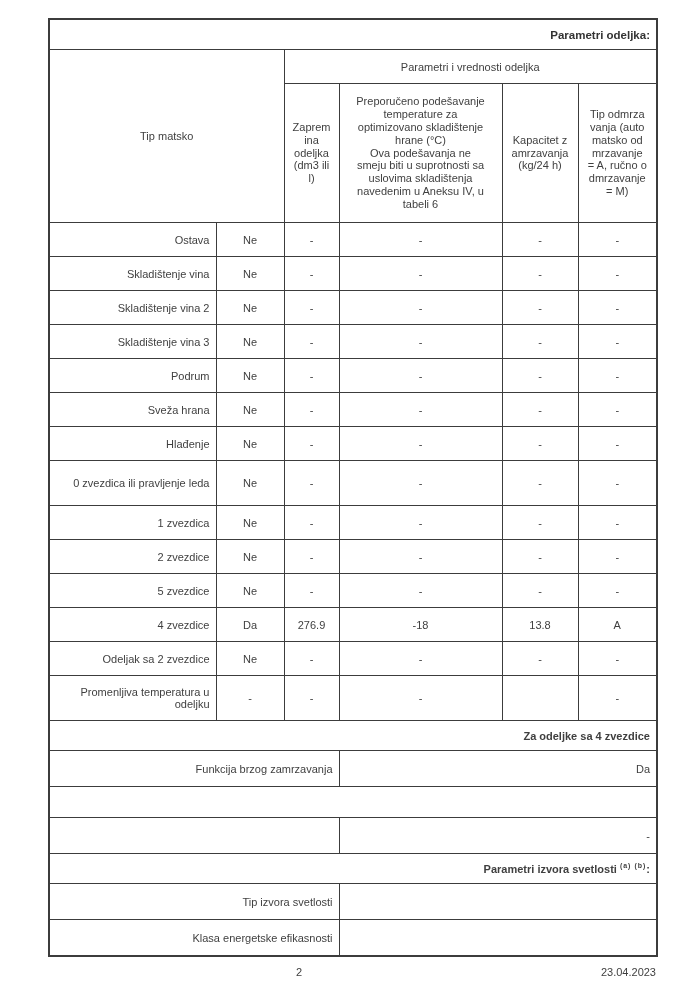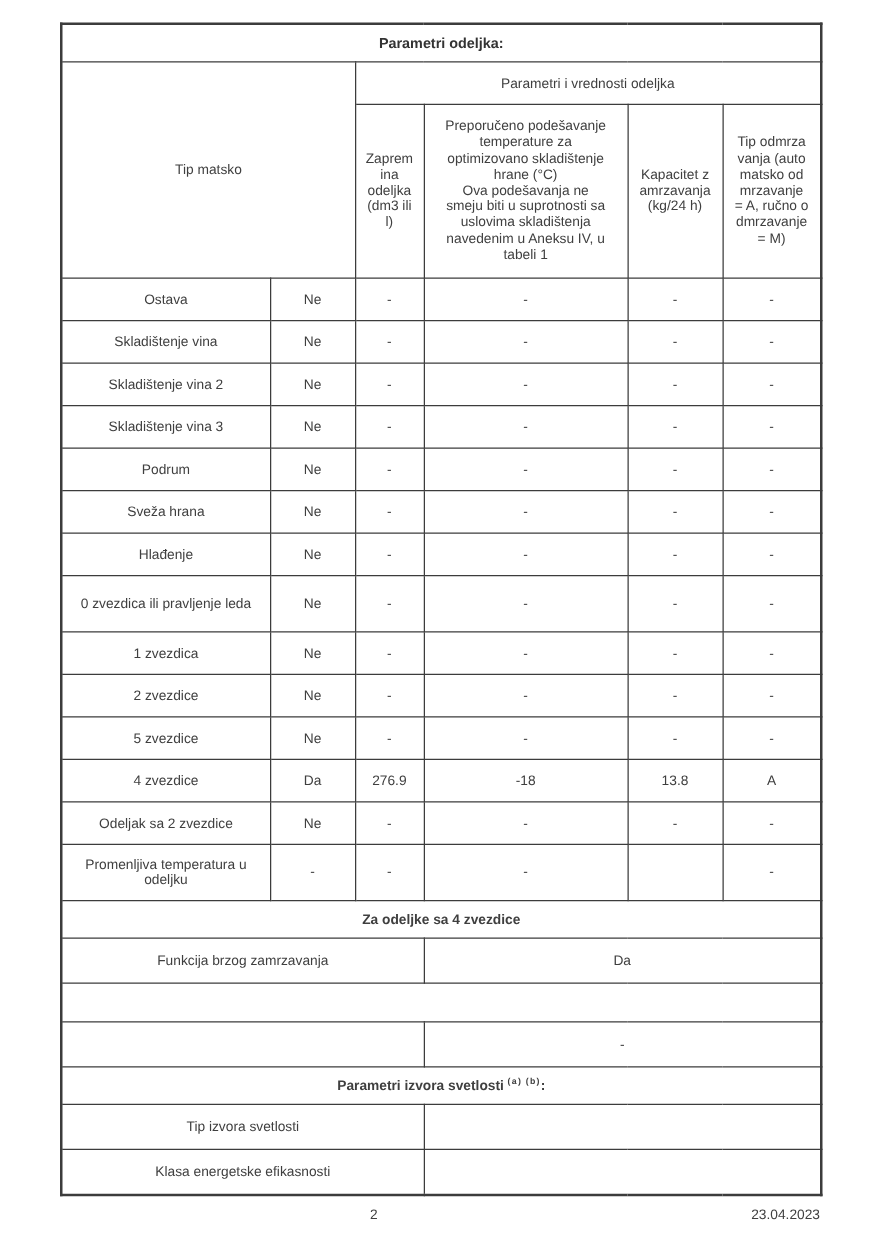--- a/index.html
+++ b/index.html
@@ -16,21 +16,21 @@
     border:2px solid #3c3c3c;
   }
   table.params td{
     border:1px solid #3c3c3c;
     font-size:11px;
     vertical-align:middle;
     padding:2px 6px;
     overflow:hidden;
     color:#3f3f3f;
   }
-  td.lbl{text-align:center;padding-left:8px;margin-top:40px;}
+  td.lbl{text-align:right;padding-left:8px;margin-top:40px;}
   td.ctr{text-align:center;}
   td.pre{white-space:pre-line;line-height:1.18;}
   td.small{font-size:10.5px;}
   td.boldrow{font-weight:bold;color:#333;}
   tr.r-title td{height:25px;font-weight:bold;font-size:11.5px;color:#333;}
   tr.r-span td{height:29px;}
   tr.r-colhead td{height:134px;}
   tr.r-body td{height:29px;}
   tr.r-tall td{height:40px;}
   tr.r-sec td{height:25px;}
@@ -76,21 +76,21 @@
 (dm3 ili
 l)</td>
       <td class="ctr pre small">Preporučeno podešavanje
 temperature za
 optimizovano skladištenje
 hrane (°C)
 Ova podešavanja ne
 smeju biti u suprotnosti sa
 uslovima skladištenja
 navedenim u Aneksu IV, u
-tabeli 1</td>
+tabeli 6</td>
       <td class="ctr pre small">Kapacitet z
 amrzavanja
 (kg/24 h)</td>
       <td class="ctr pre small">Tip odmrza
 vanja (auto
 matsko od
 mrzavanje
 = A, ručno o
 dmrzavanje
 = M)</td>

